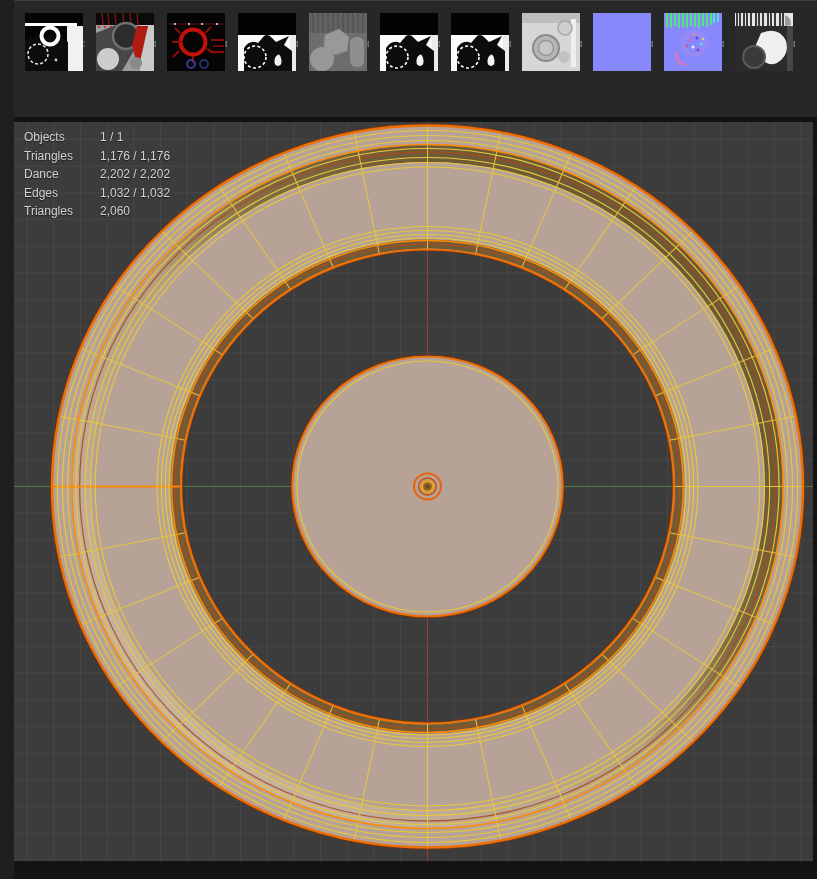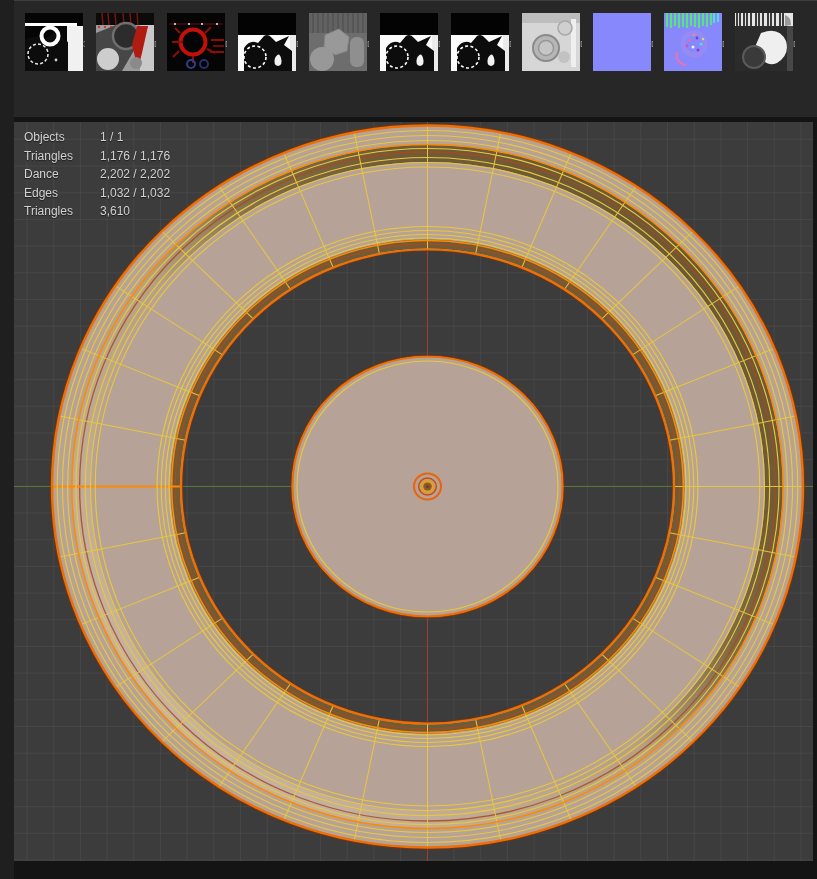--- a/index.html
+++ b/index.html
@@ -299,16 +299,16 @@
     <div class="stat-row">
       <span class="stat-label">Dance</span>
       <span class="stat-value">2,202 / 2,202</span>
     </div>
     <div class="stat-row">
       <span class="stat-label">Edges</span>
       <span class="stat-value">1,032 / 1,032</span>
     </div>
     <div class="stat-row">
       <span class="stat-label">Triangles</span>
-      <span class="stat-value">3,610</span>
+      <span class="stat-value">2,060</span>
     </div>
   </div>
 </div>
 
 </body></html>

